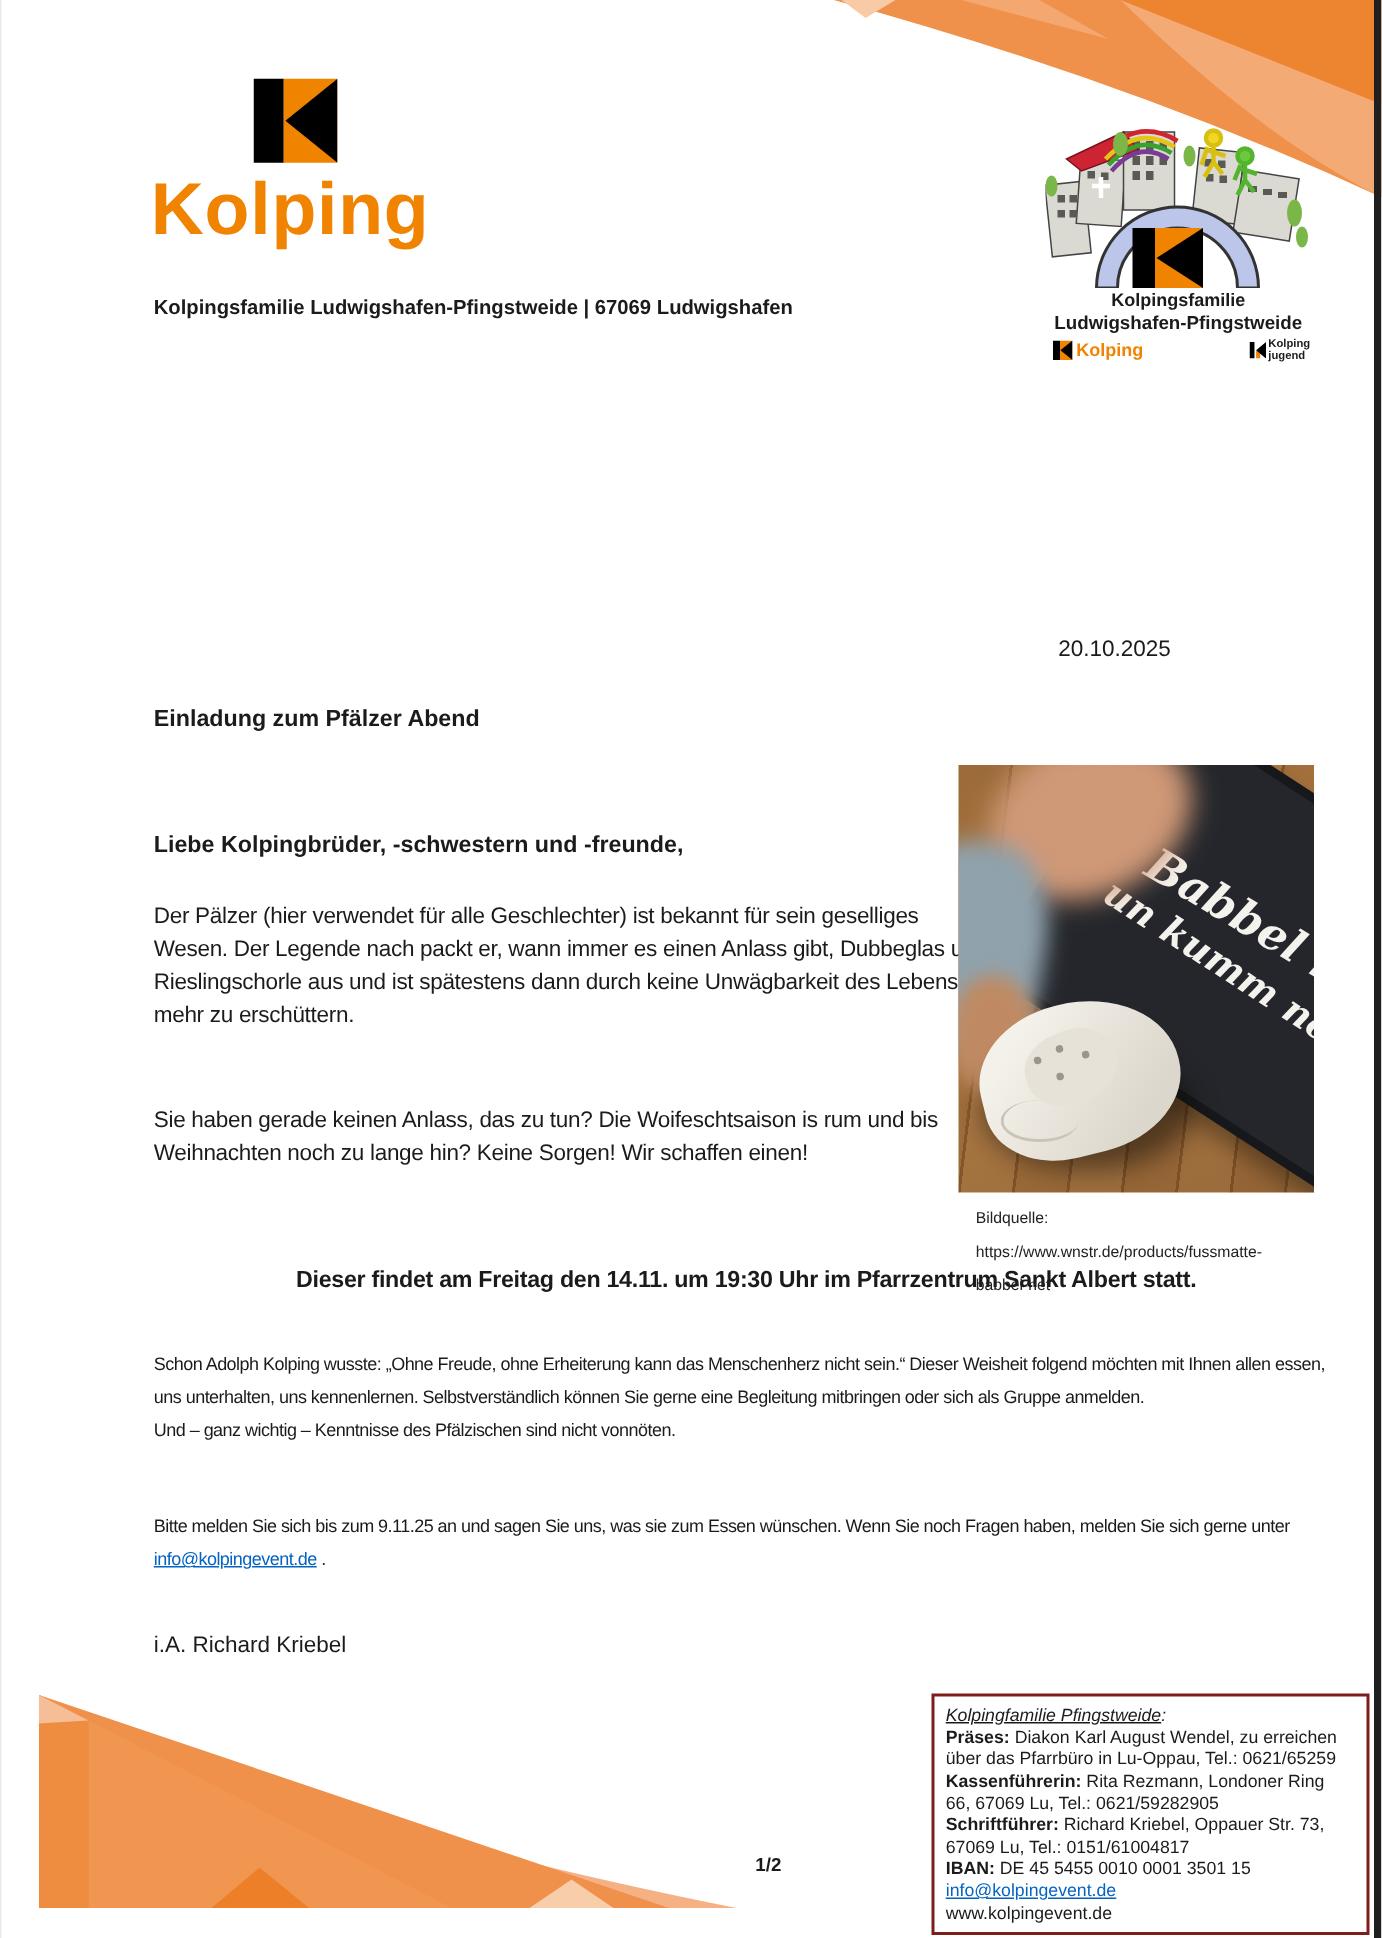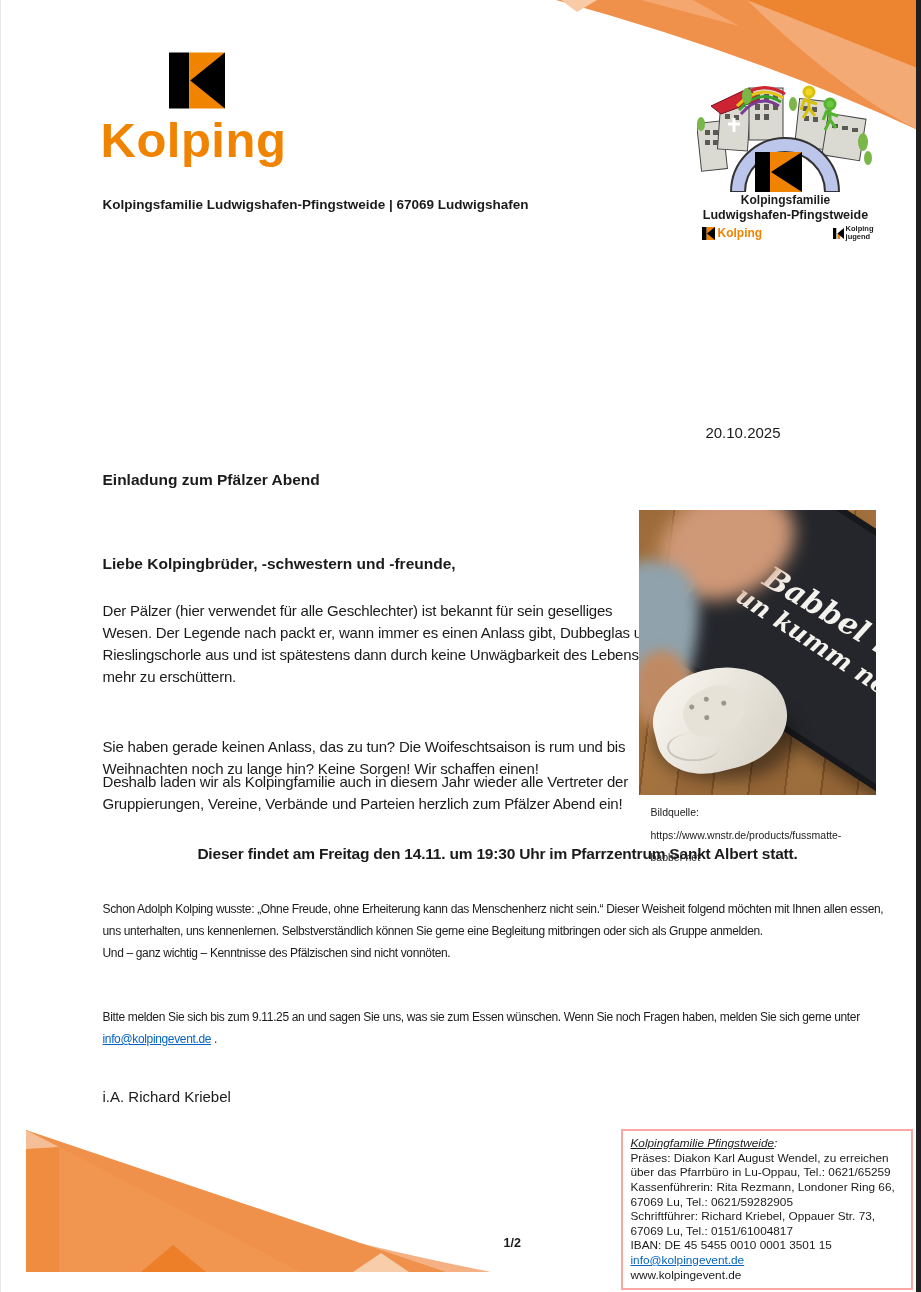--- a/index.html
+++ b/index.html
@@ -65,26 +65,26 @@
     border-radius:46% 52% 46% 40%;transform:rotate(-14deg);
   }
   .sneaker .lacezone{position:absolute;left:32px;top:18px;width:62px;height:48px;background:#e7e2d8;border-radius:45%;transform:rotate(-8deg);}
   .sneaker .dot{position:absolute;width:5px;height:5px;border-radius:50%;background:#9a968c;}
   .sneaker .d1{left:40px;top:30px;} .sneaker .d2{left:56px;top:26px;} .sneaker .d3{left:72px;top:34px;} .sneaker .d4{left:52px;top:44px;}
   .sneaker .toeline{position:absolute;left:8px;top:58px;width:50px;height:26px;border:2px solid #c9c4b8;border-radius:50%;border-top:none;border-right:none;transform:rotate(14deg);}
   .caption{margin-top:6px;padding-left:12px;width:220px;font-size:10.5px;line-height:2.15;color:#222;}
   
   .footer-box{
     position:absolute;left:620px;top:1129px;width:292px;box-sizing:border-box;
-    border:2px solid #fca5a5;background:#fff;padding:5px 8px 6px 8px;
+    border:2px solid #7f1d1d;background:#fff;padding:5px 8px 6px 8px;
     font-size:11.8px;line-height:1.24;z-index:5;
   }
   .footer-box .title{font-style:italic;}
   .footer-box .title u{text-decoration:underline;}
-  .footer-box b{font-weight:400;}
+  .footer-box b{font-weight:700;}
   .page-number{position:absolute;left:503px;top:1236px;font-size:12.5px;font-weight:700;}
 </style>
 </head>
 <body>
 
 <div class="page">
 
   <svg class="abs" style="left:540px;top:0;" width="381" height="140" viewBox="0 0 381 140">
     <path d="M15,0 L381,0 L381,132 Q 215,55 15,0 Z" fill="#f0914b"></path>
     <path d="M206,0 L381,0 L381,70 Z" fill="#ed8430"></path>
@@ -206,21 +206,20 @@
       </span>
     </div>
   </div>
 
   <div class="date">20.10.2025</div>
   <div class="subject">Einladung zum Pfälzer Abend</div>
   <div class="salutation">Liebe Kolpingbrüder, -schwestern und -freunde,</div>
 
   <div class="para p1">Der Pälzer (hier verwendet für alle Geschlechter) ist bekannt für sein geselliges Wesen. Der Legende nach packt er, wann immer es einen Anlass gibt, Dubbeglas un Rieslingschorle aus und ist spätestens dann durch keine Unwägbarkeit des Lebens mehr zu erschüttern.</div>
   <div class="para p2">Sie haben gerade keinen Anlass, das zu tun? Die Woifeschtsaison is rum und bis Weihnachten noch zu lange hin?  Keine Sorgen! Wir schaffen einen!</div>
-  <div class="para p3">Deshalb laden wir als Kolpingfamilie auch in diesem Jahr wieder alle Vertreter der Gruppierungen, Vereine, Verbände und Parteien herzlich zum Pfälzer Abend ein!</div>
 
   <div class="highlight">Dieser findet am Freitag den 14.11. um 19:30 Uhr im Pfarrzentrum Sankt Albert statt.</div>
 
   <div class="para wide p4">
     <div>Schon Adolph Kolping wusste: „Ohne Freude, ohne Erheiterung kann das Menschenherz nicht sein.“ Dieser Weisheit folgend möchten mit Ihnen allen essen, uns unterhalten, uns kennenlernen. Selbstverständlich können Sie gerne eine Begleitung mitbringen oder sich als Gruppe anmelden.</div>
     <div>Und – ganz wichtig – Kenntnisse des Pfälzischen sind nicht vonnöten.</div>
   </div>
 
   <div class="para wide p5"><span>Bitte melden Sie sich bis zum 9.11.25 an und sagen Sie uns, was sie zum Essen wünschen. Wenn Sie noch Fragen haben, melden Sie sich gerne unter </span><a class="maillink">info@kolpingevent.de</a><span> .</span></div>
 

